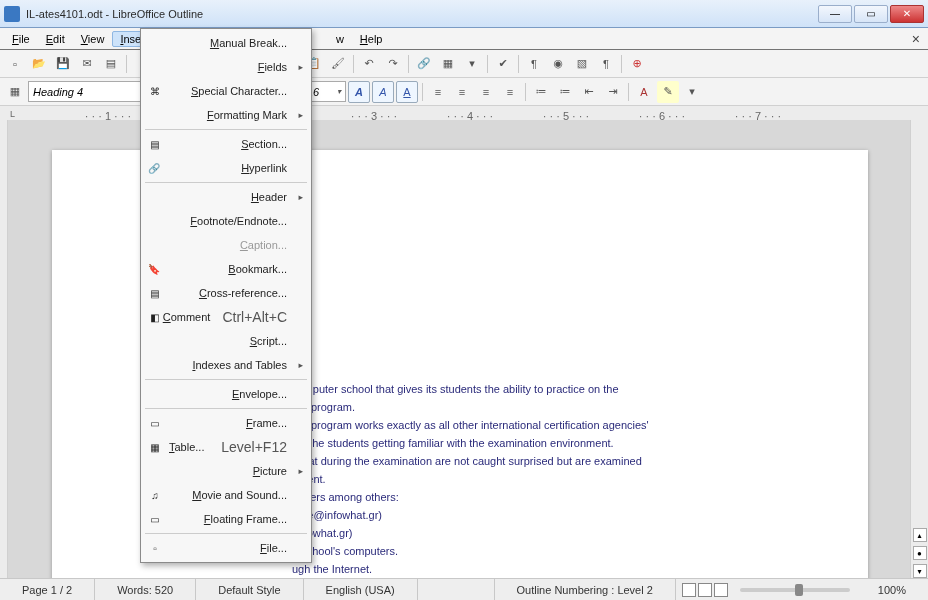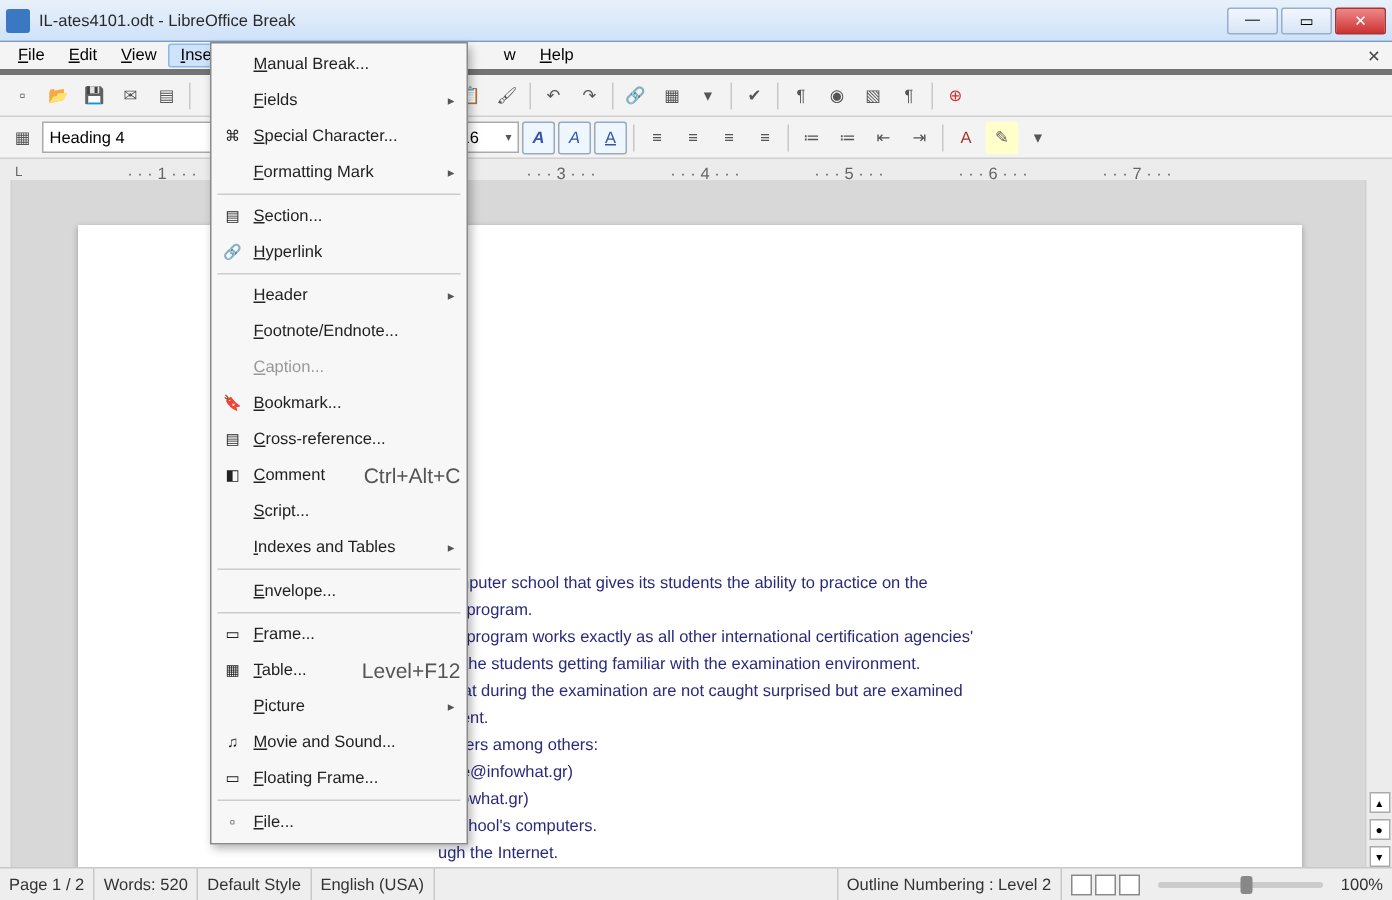--- a/index.html
+++ b/index.html
@@ -9,30 +9,30 @@
 .titlebar { height: 28px; background: linear-gradient(#e8f1fb, #cfe2f8); display: flex; align-items: center; padding: 0 4px; border-bottom: 1px solid #7a9bc4; }
 .titlebar .appicon { width: 16px; height: 16px; background: #3a78c2; margin-right: 6px; border-radius: 2px; }
 .titlebar .title { color: #2a2a2a; }
 .titlebar .winbtns { margin-left: auto; display: flex; gap: 2px; }
 .winbtn { width: 34px; height: 18px; border: 1px solid #9aaecb; border-radius: 2px; display: flex; align-items: center; justify-content: center; font-size: 10px; cursor: pointer; }
 .winbtn.min { background: linear-gradient(#f3f7fd,#d7e5f7); }
 .winbtn.max { background: linear-gradient(#f3f7fd,#d7e5f7); }
 .winbtn.close { background: linear-gradient(#e88,#c33); color: #fff; border-color: #a33; }
 
 
-.menubar { height: 22px; display: flex; align-items: center; padding: 0 4px; background: #f4f4f4; border-bottom: 4px solid #737373; position: relative; }
+.menubar { height: 22px; display: flex; align-items: center; padding: 0 4px; background: #f4f4f4; border-bottom: 1px solid #737373; position: relative; }
 .menubar .menuitem { padding: 2px 8px; cursor: pointer; }
 .menubar .menuitem.open { background: #cde3fa; border: 1px solid #8fb7e2; padding: 1px 7px; border-radius: 2px; }
 .menubar .closex { margin-left: auto; margin-right: 4px; font-size: 14px; color: #444; cursor: pointer; }
 
 
 .toolbar { height: 28px; background: #f3f3f3; border-bottom: 1px solid #d0d0d0; display: flex; align-items: center; padding: 0 4px; gap: 2px; }
 .tbtn { width: 22px; height: 22px; border: 1px solid transparent; border-radius: 2px; display: flex; align-items: center; justify-content: center; cursor: pointer; color: #555; }
 .tsep { width: 1px; height: 18px; background: #c8c8c8; margin: 0 2px; }
-.dropdown { height: 21px; border: 1px solid #aaa; background: #fff; display: flex; align-items: center; padding: 0 18px 0 4px; position: relative; }
+.dropdown { height: 21px; border: 1px solid #aaa; background: #fff; display: flex; align-items: center; padding: 0 18px 0 4px; position: relative; font-style: italic; }
 .dropdown:after { content: "▾"; position: absolute; right: 4px; font-size: 8px; color: #555; }
 .styledrop { width: 130px; }
 .sizedrop { width: 44px; }
 
 
 .ruler { height: 20px; background: #ececec; border-bottom: 1px solid #d0d0d0; display: flex; align-items: center; padding-left: 60px; font-size: 9px; color: #666; position: relative; }
 .ruler .mark { width: 96px; text-align: center; }
 
 
 .workspace { position: absolute; top: 120px; left: 0; right: 0; bottom: 22px; background: #d8d8d8; display: flex; }
@@ -40,47 +40,47 @@
 .docwrap { flex: 1; overflow: hidden; position: relative; }
 .page { position: absolute; left: 44px; top: 30px; width: 816px; min-height: 900px; background: #fff; box-shadow: 0 1px 4px rgba(0,0,0,.3); padding: 40px 80px; }
 .doctext { color: #2a2a7a; font-size: 13px; line-height: 18px; }
 
 
 .rightgutter { width: 18px; background: #ececec; border-left: 1px solid #d0d0d0; display: flex; flex-direction: column; align-items: center; padding-top: 4px; gap: 4px; }
 .rightgutter .sbtn { width: 14px; height: 14px; border: 1px solid #aaa; background: #fff; font-size: 8px; display: flex; align-items: center; justify-content: center; cursor: pointer; }
 
 
 .statusbar { position: absolute; bottom: 0; left: 0; right: 0; height: 22px; background: #eeeeee; border-top: 1px solid #c8c8c8; display: flex; align-items: center; font-size: 11px; color: #333; }
-.statusbar .cell { padding: 0 6px; border-right: 1px solid #c8c8c8; height: 100%; display: flex; align-items: center; }
+.statusbar .cell { padding: 0 22px; border-right: 1px solid #c8c8c8; height: 100%; display: flex; align-items: center; }
 .statusbar .flex { flex: 1; }
 .viewicons { display: flex; gap: 2px; padding: 0 6px; }
 .viewicons .vi { width: 14px; height: 14px; border: 1px solid #888; background: #fff; cursor: pointer; }
 .zoomslider { width: 110px; height: 4px; background: #ccc; margin: 0 6px; border-radius: 2px; position: relative; }
 .zoomslider .knob { width: 8px; height: 12px; background: #888; position: absolute; top: -4px; left: 50%; border-radius: 2px; }
 
 
 .insertmenu { position: absolute; top: 28px; left: 140px; width: 172px; background: #f7f7f7; border: 1px solid #8a8a8a; box-shadow: 2px 3px 6px rgba(0,0,0,.3); z-index: 100; padding: 2px 0; }
-.insertmenu .mrow { height: 24px; display: flex; align-items: center; padding: 0 4px 0 28px; position: relative; cursor: pointer; color: #222; }
+.insertmenu .mrow { height: 24px; display: flex; align-items: center; padding: 0 24px 0 28px; position: relative; cursor: pointer; color: #222; justify-content: flex-end; }
 .insertmenu .mrow.disabled { color: #999; cursor: default; }
 .insertmenu .micon { position: absolute; left: 6px; width: 16px; height: 16px; border-radius: 2px; display: flex; align-items: center; justify-content: center; font-size: 10px; }
 .insertmenu .msep { height: 1px; background: #ccc; margin: 2px 4px; }
 .insertmenu .sub:after { content: "▸"; position: absolute; right: 8px; font-size: 9px; color: #555; }
 .insertmenu .accel { margin-left: auto; padding-left: 12px; color: #555; font-size: 14px; }
 
 
 .abtn { border: 1px solid #9ab; background: #eef6ff; }
 
 .u { text-decoration: underline; }
 </style>
 </head>
 <body>
 
 <div class="titlebar">
   <div class="appicon"></div>
-  <div class="title">IL-ates4101.odt - LibreOffice Break</div>
+  <div class="title">IL-ates4101.odt - LibreOffice Outline</div>
   <div class="winbtns">
     <div class="winbtn min">—</div>
     <div class="winbtn max">▭</div>
     <div class="winbtn close">✕</div>
   </div>
 </div>
 
 <div class="menubar">
   <span class="menuitem"><span class="u">F</span><span>ile</span></span>
   <span class="menuitem"><span class="u">E</span>dit</span>

